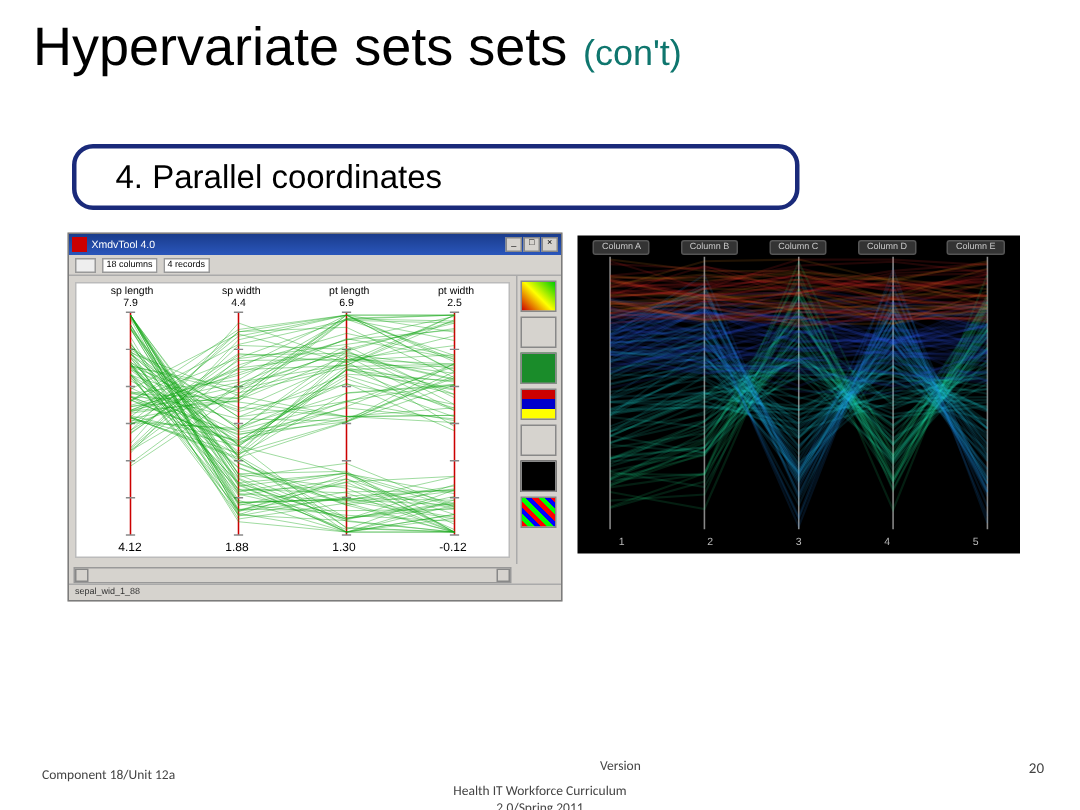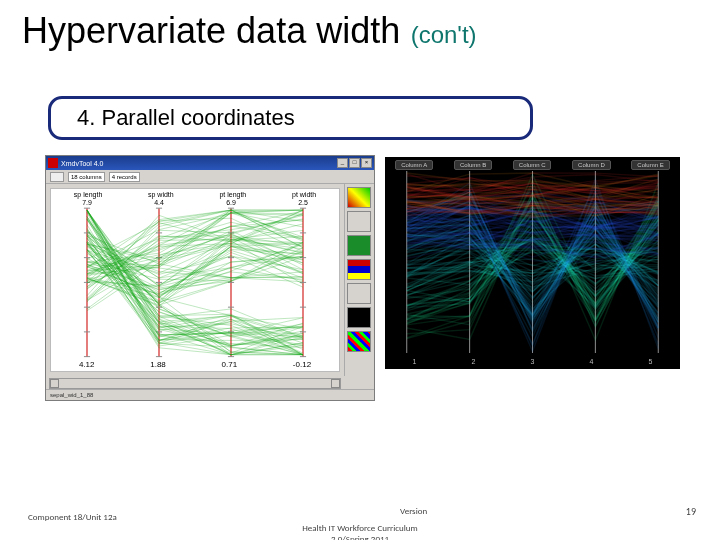--- a/index.html
+++ b/index.html
@@ -65,21 +65,21 @@
   .foot-center { position:absolute; left:0; right:0; text-align:center; }
   .foot-version { position:absolute; left:400px; bottom:6px; }
   .foot-page { position:absolute; right:24px; bottom:4px; font-size:10px; }
 </style>
 </head>
 <body>
 
 <div class="slide">
 
   <div class="title-wrap">
-    <span class="title-main">Hypervariate data width</span>
+    <span class="title-main">Hypervariate sets sets</span>
     <span class="title-cont">(con't)</span>
   </div>
 
   <div class="callout">
     <span class="callout-text">4. Parallel coordinates</span>
   </div>
 
   <div class="figs">
 
     <div class="fig-a">
@@ -257,21 +257,21 @@
                 <polyline points="35,47.2 105,101.3 175,47.4 245,77.2"></polyline>
                 <polyline points="35,28.7 105,150.9 175,173.0 245,150.6"></polyline>
                 <polyline points="35,22.0 105,146.2 175,151.5 245,134.4"></polyline>
                 <polyline points="35,88.3 105,60.0 175,57.0 245,25.2"></polyline>
                 <polyline points="35,58.3 105,128.1 175,153.2 245,140.9"></polyline>
               </g>
           </svg>
           <div class="axis-bottom-row">
             <span>4.12</span>
             <span>1.88</span>
-            <span>0.71</span>
+            <span>1.30</span>
             <span>-0.12</span>
           </div>
         </div>
         <div class="figA-sidebar">
           <div class="side-swatch sw1"></div>
           <div class="side-swatch sw2"></div>
           <div class="side-swatch sw3"></div>
           <div class="side-swatch sw4"></div>
           <div class="side-swatch sw5"></div>
           <div class="side-swatch sw6"></div>
@@ -511,16 +511,16 @@
 
   </div>
 
   <div class="footer">
     <span class="foot-left">Component 18/Unit 12a</span>
     <span class="foot-center">
       <span>Health IT Workforce Curriculum</span><br>
       <span>2.0/Spring 2011</span>
     </span>
     <span class="foot-version">Version</span>
-    <span class="foot-page">19</span>
+    <span class="foot-page">20</span>
   </div>
 
 </div>
 
 </body></html>

